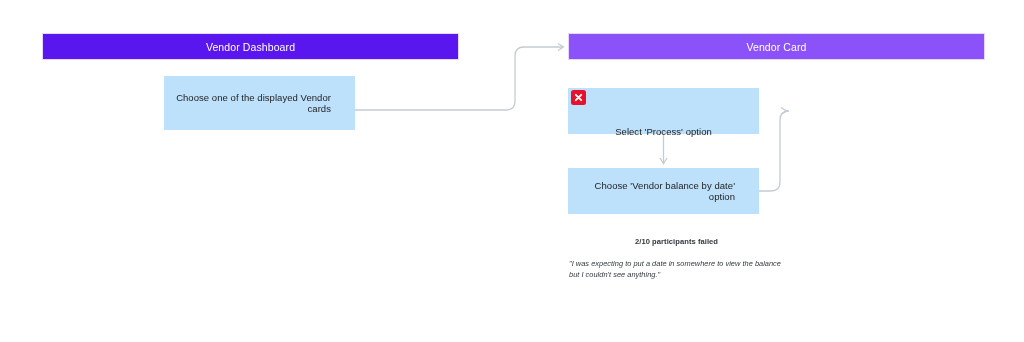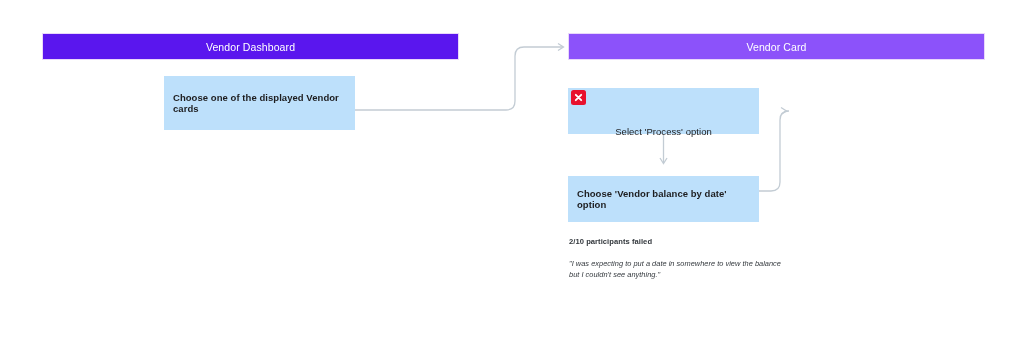--- a/index.html
+++ b/index.html
@@ -55,24 +55,23 @@
     font-size: 9.5px;
     letter-spacing: 0.05px;
     display: flex;
     align-items: center;
   }
   .step-box .step-label {
     display: block;
     width: 100%;
   }
   .step-box.align-left .step-label {
-    text-align: left;
+    text-align: right;
     padding-left: 9px;
-    padding-right: 6px;
-    font-weight: bold;
+    padding-right: 24px;
   }
   .step-box.align-center .step-label {
     text-align: center;
     padding: 0 8px;
     margin-top: 40px;
   }
 
   #box-choose-vendor-card {
     left: 164px;
     top: 76px;
@@ -80,21 +79,21 @@
     height: 54px;
   }
   #box-select-process {
     left: 568px;
     top: 88px;
     width: 191px;
     height: 46px;
   }
   #box-vendor-balance-by-date {
     left: 568px;
-    top: 176px;
+    top: 168px;
     width: 191px;
     height: 46px;
   }
   #box-view-balance {
     left: 791px;
     top: 88px;
     width: 191px;
     height: 46px;
   }
 
@@ -143,20 +142,21 @@
     left: 569px;
     top: 237px;
     width: 215px;
     color: #33383d;
   }
   #annotation-title {
     font-size: 7.6px;
     font-weight: bold;
     letter-spacing: 0.05px;
     margin-bottom: 13px;
+    text-align: center;
   }
   #annotation-body {
     font-size: 7.4px;
     line-height: 1.42;
     letter-spacing: 0.03px;
     margin-bottom: 14px;
   }
   #annotation-body b { font-weight: bold; }
   #annotation-quote {
     font-size: 7.4px;

